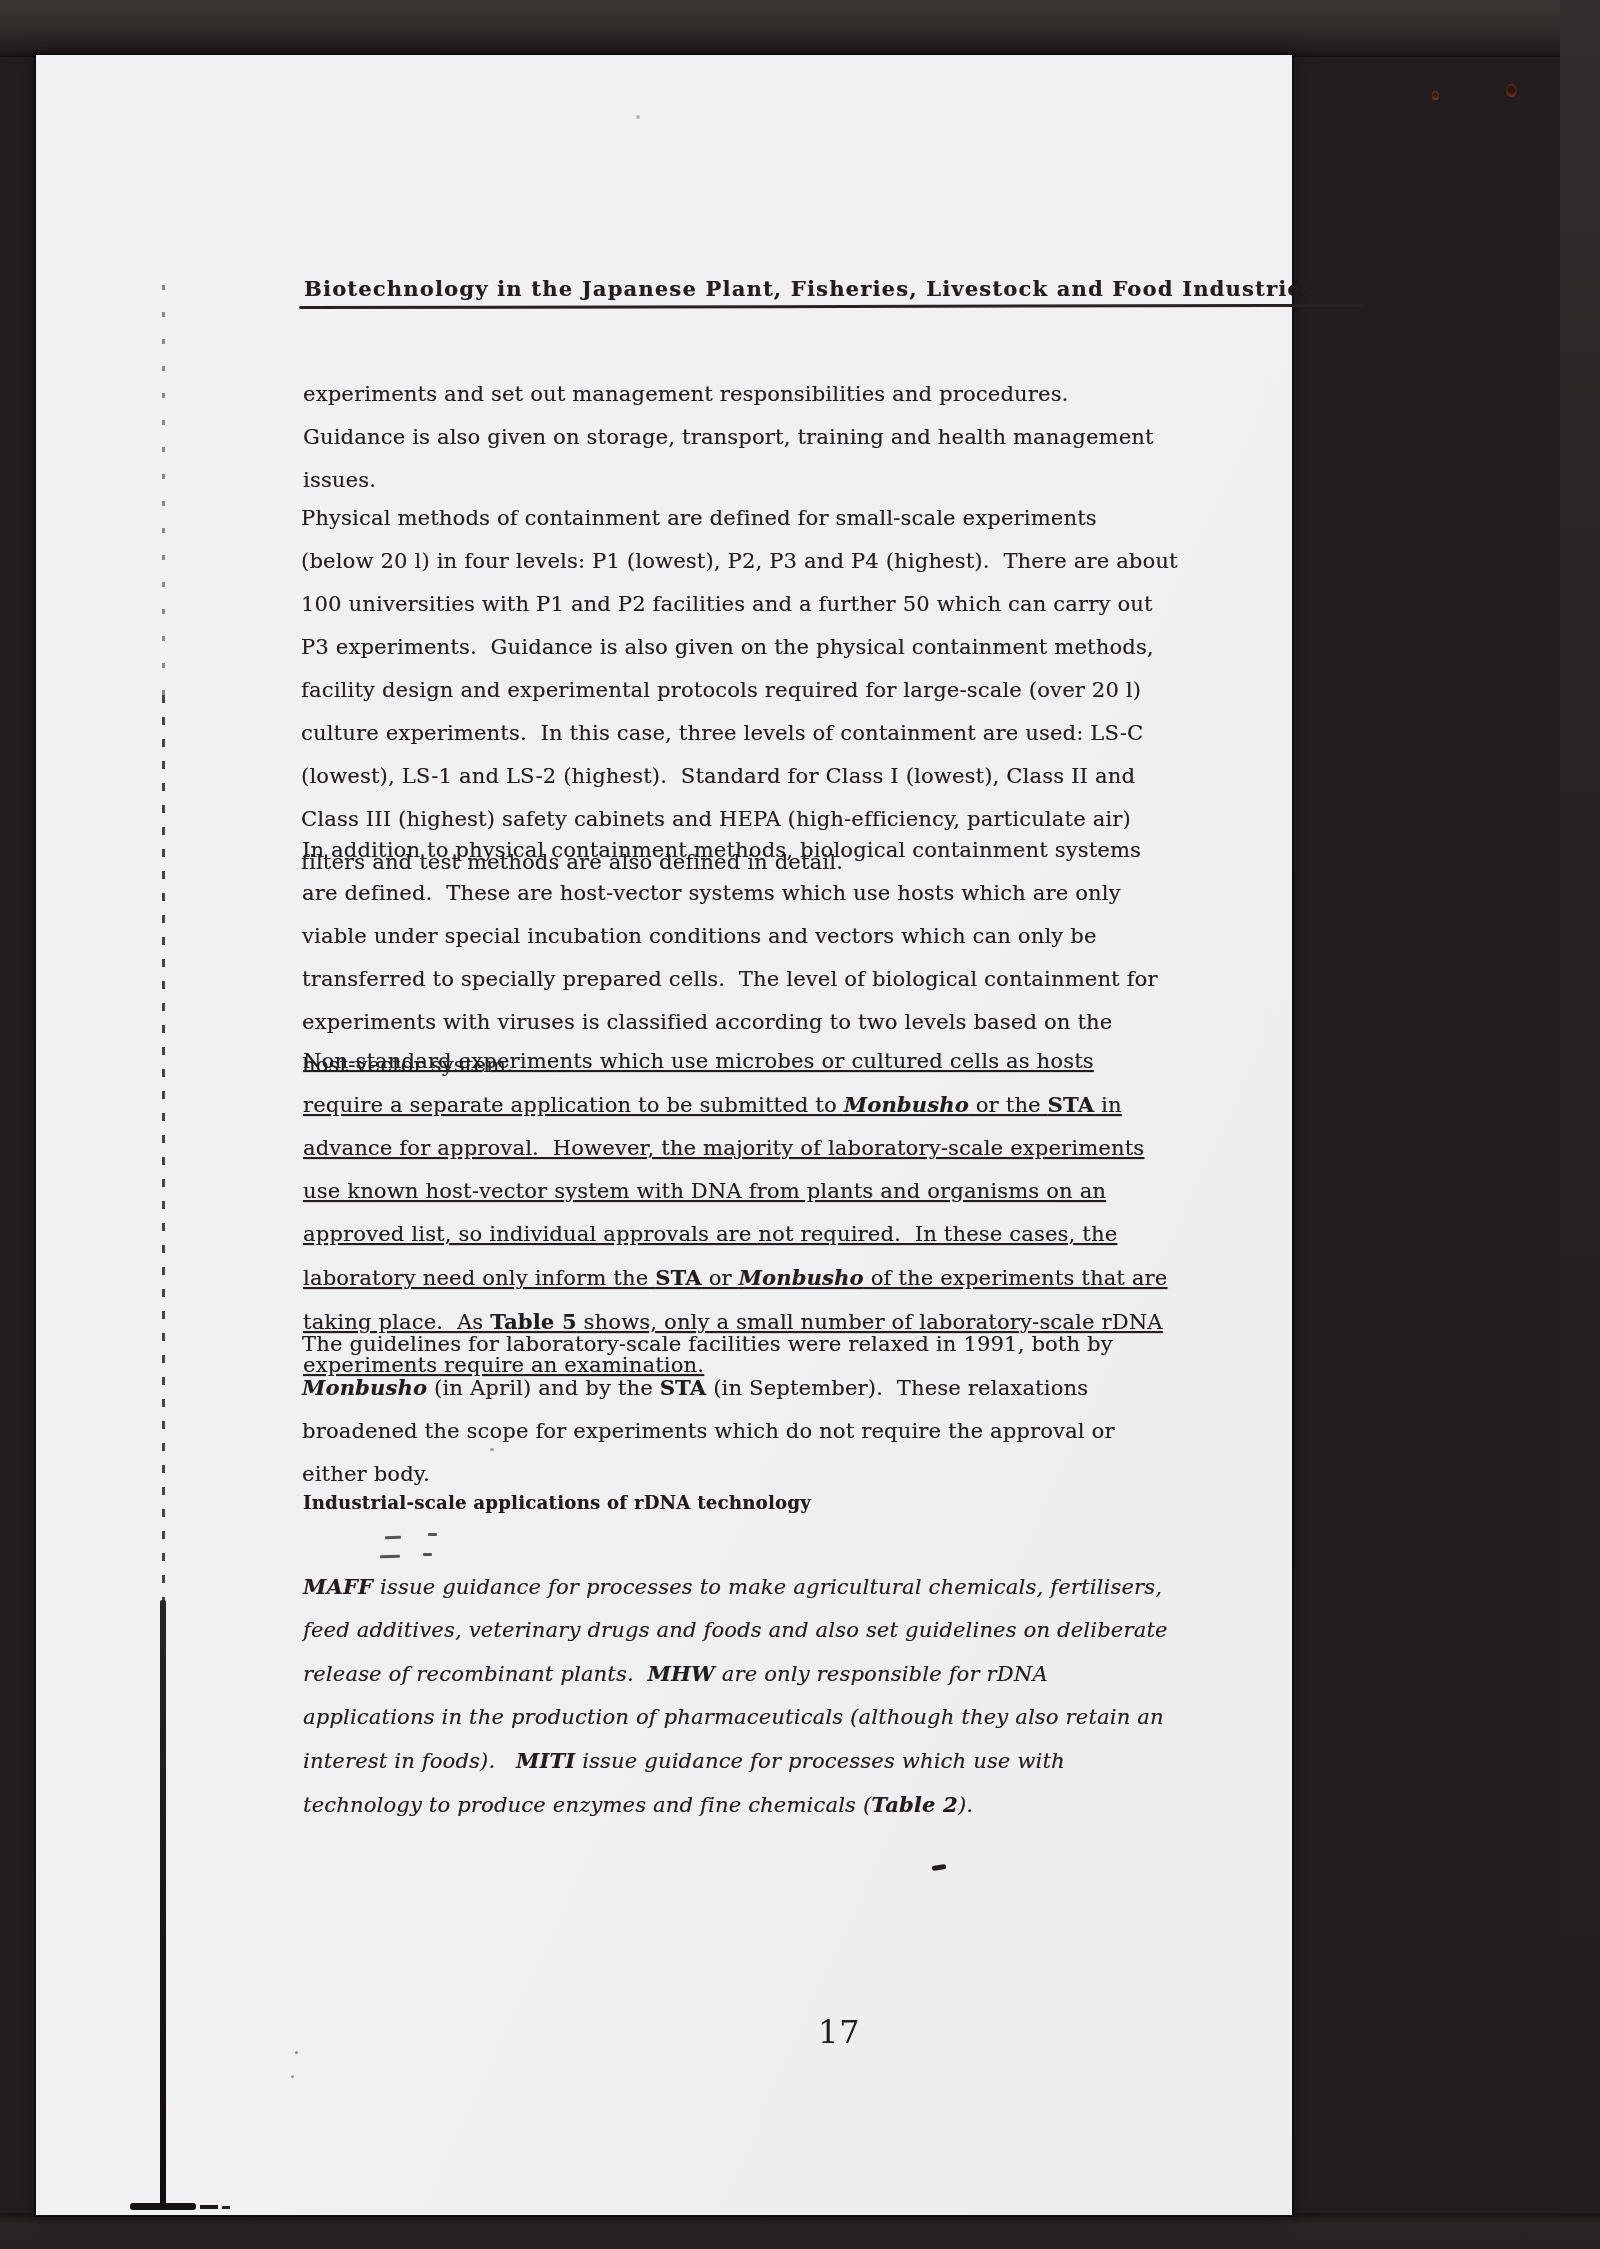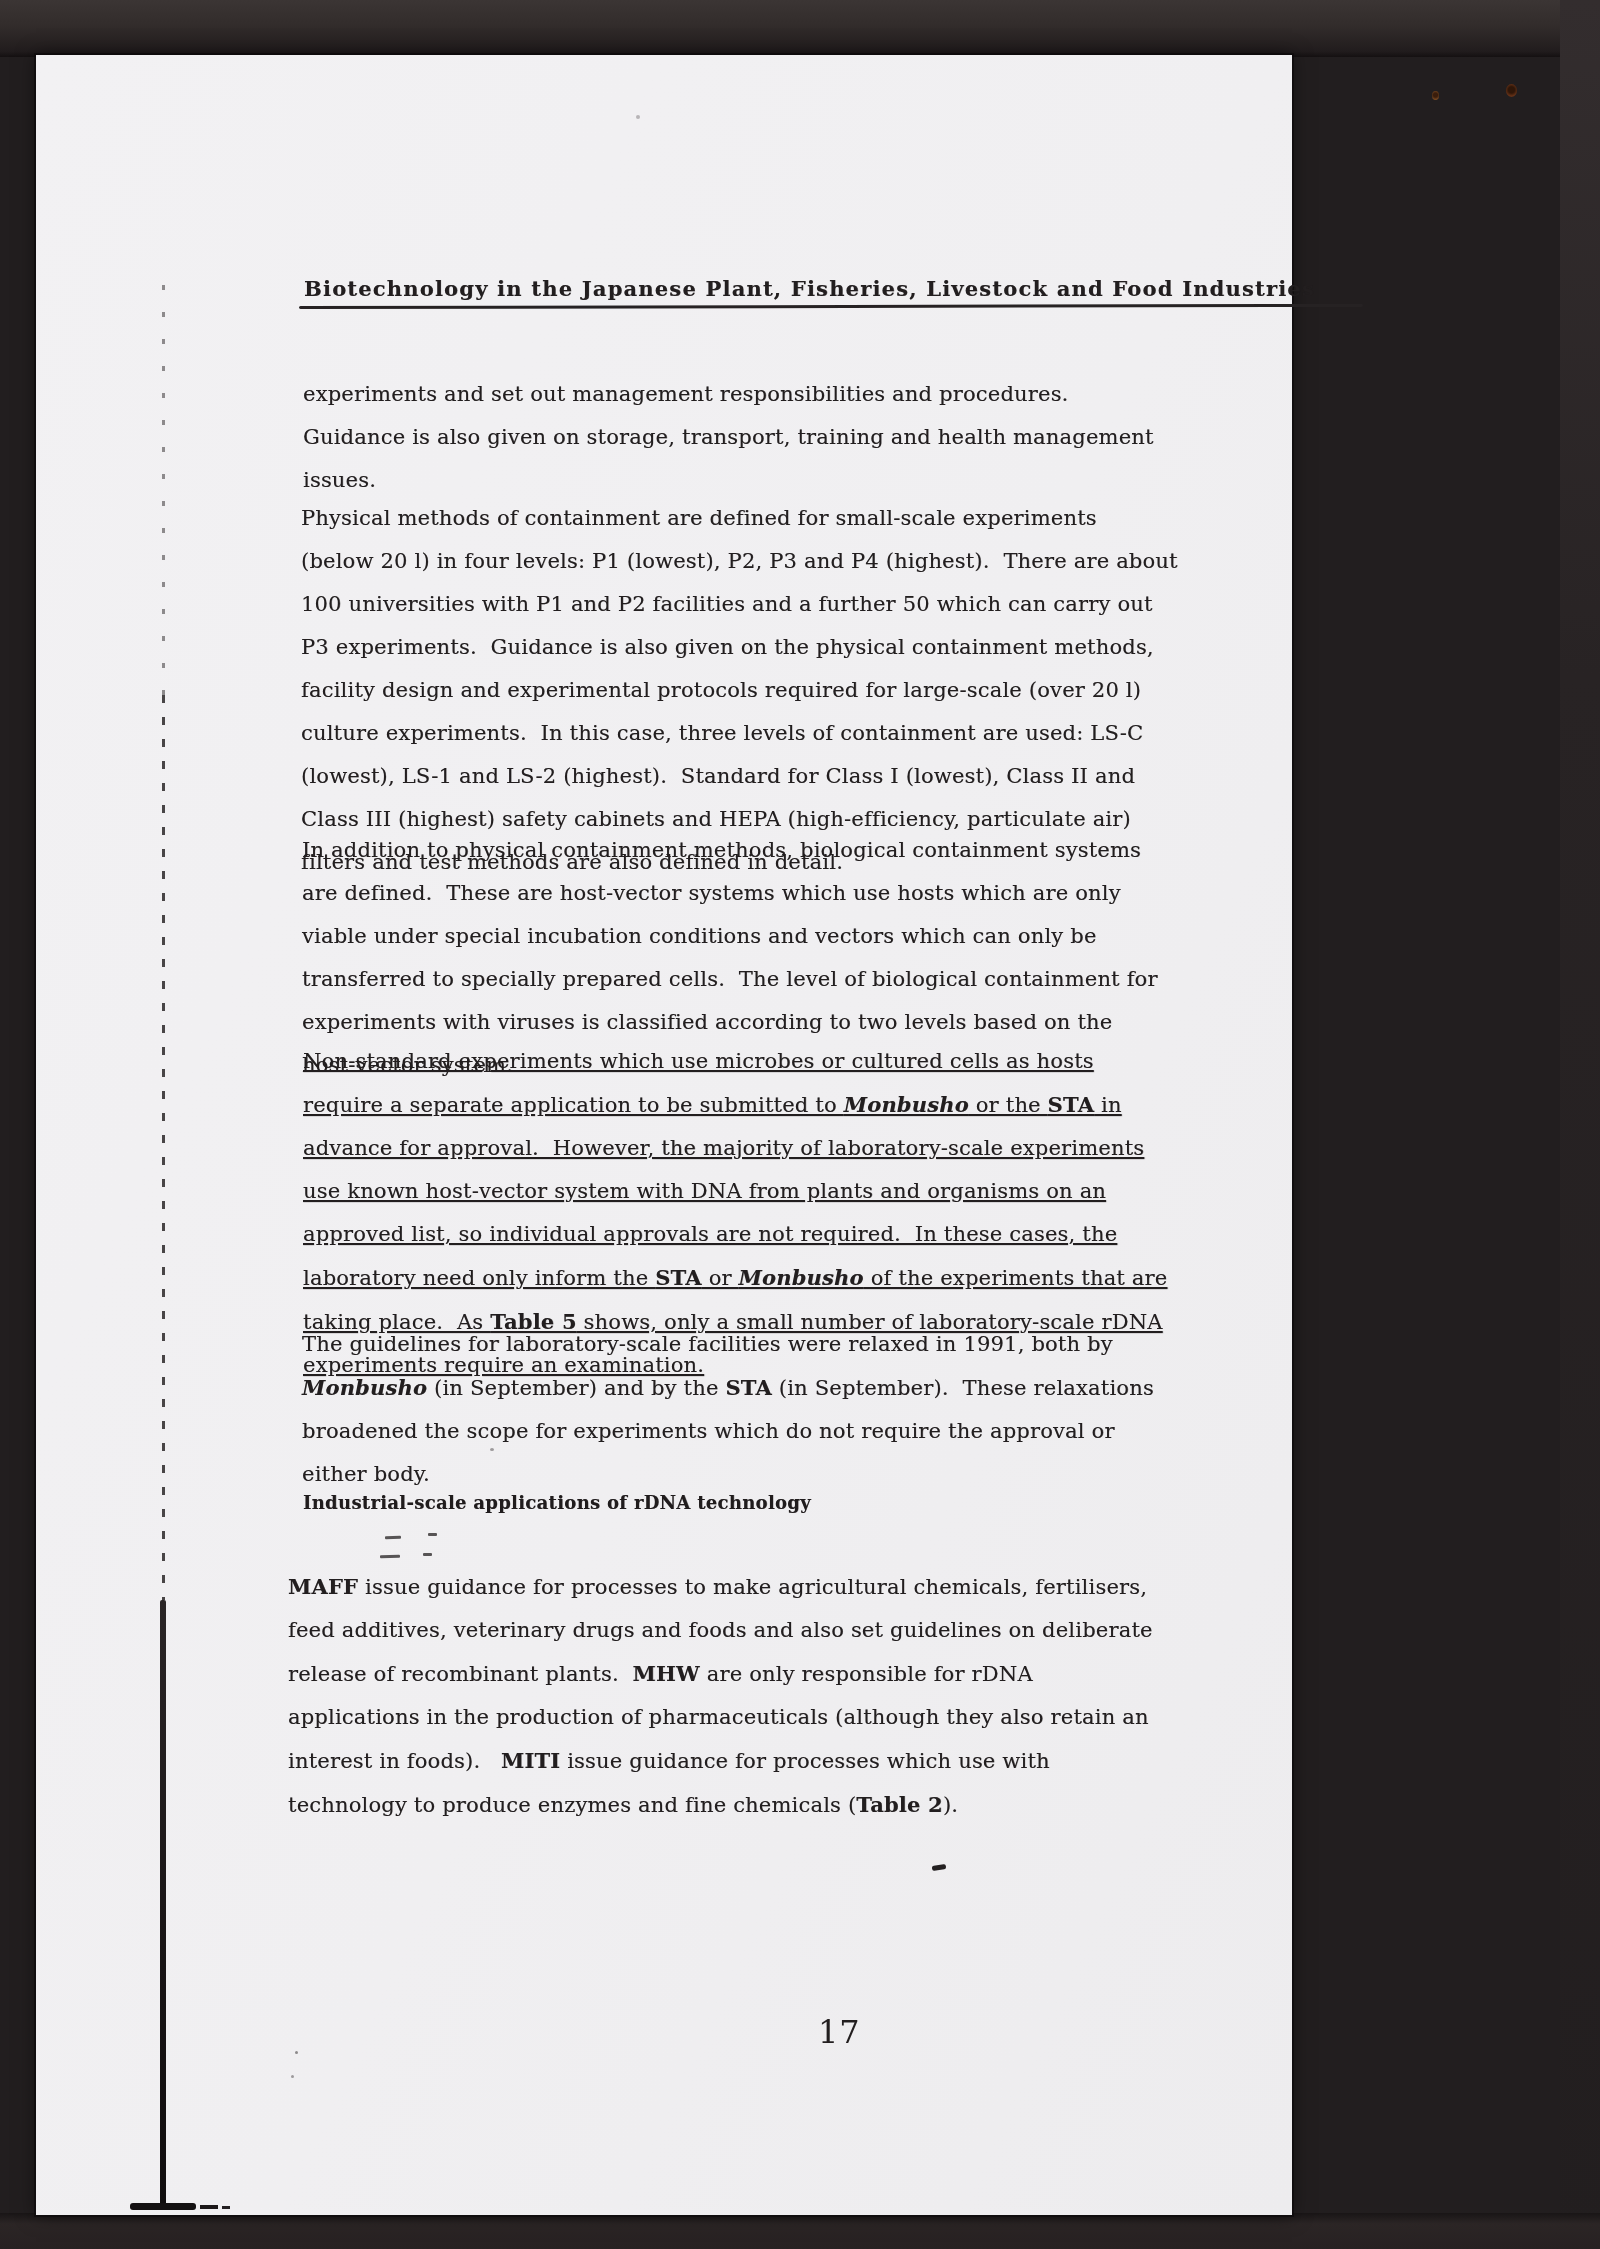--- a/index.html
+++ b/index.html
@@ -37,21 +37,21 @@
     position:absolute;width:1180px;
     font-size:21px;line-height:43px;color:#221e1f;
     white-space:pre-wrap;letter-spacing:.2px;
     text-shadow:.3px .3px .4px rgba(34,30,31,.45);
   }
   .p1{left:267px;top:318px;}
   .p2{left:265px;top:442px;}
   .p3{left:266px;top:774px;}
   .p4{left:267px;top:985px;text-decoration:underline;}
   .p5{left:266px;top:1268px;}
-  .p6{left:252px;top:1510px;}
+  .p6{left:267px;top:1510px;font-style:italic;}
   .section-heading{
     position:absolute;left:267px;top:1437px;
     font-size:18px;font-weight:bold;color:#201c1d;white-space:nowrap;
     letter-spacing:.3px;text-shadow:.3px .3px .4px rgba(34,30,31,.5);
   }
   .page-number{
     position:absolute;left:782px;top:1958px;
     font-size:32px;color:#221e1f;letter-spacing:1px;
   }
   
@@ -122,21 +122,21 @@
 host-vector system.</span></div>
     <div class="para p4"><span>Non-standard experiments which use microbes or cultured cells as hosts
 require a separate application to be submitted to </span><span class="b i">Monbusho</span><span> or the </span><span class="b">STA</span><span> in
 advance for approval.  However, the majority of laboratory-scale experiments
 use known host-vector system with DNA from plants and organisms on an
 approved list, so individual approvals are not required.  In these cases, the
 laboratory need only inform the </span><span class="b">STA</span><span> or </span><span class="b i">Monbusho</span><span> of the experiments that are
 taking place.  As </span><span class="b">Table 5</span><span> shows, only a small number of laboratory-scale rDNA
 experiments require an examination.</span></div>
     <div class="para p5"><span>The guidelines for laboratory-scale facilities were relaxed in 1991, both by
-</span><span class="b i">Monbusho</span><span> (in September) and by the </span><span class="b">STA</span><span> (in September).  These relaxations
+</span><span class="b i">Monbusho</span><span> (in April) and by the </span><span class="b">STA</span><span> (in September).  These relaxations
 broadened the scope for experiments which do not require the approval or
 either body.</span></div>
 
     <div class="section-heading"><span class="b">Industrial-scale applications of rDNA technology</span></div>
     <div class="para p6"><span class="b">MAFF</span><span> issue guidance for processes to make agricultural chemicals, fertilisers,
 feed additives, veterinary drugs and foods and also set guidelines on deliberate
 release of recombinant plants.  </span><span class="b">MHW</span><span> are only responsible for rDNA
 applications in the production of pharmaceuticals (although they also retain an
 interest in foods).   </span><span class="b">MITI</span><span> issue guidance for processes which use with
 technology to produce enzymes and fine chemicals (</span><span class="b">Table 2</span><span>).</span></div>

